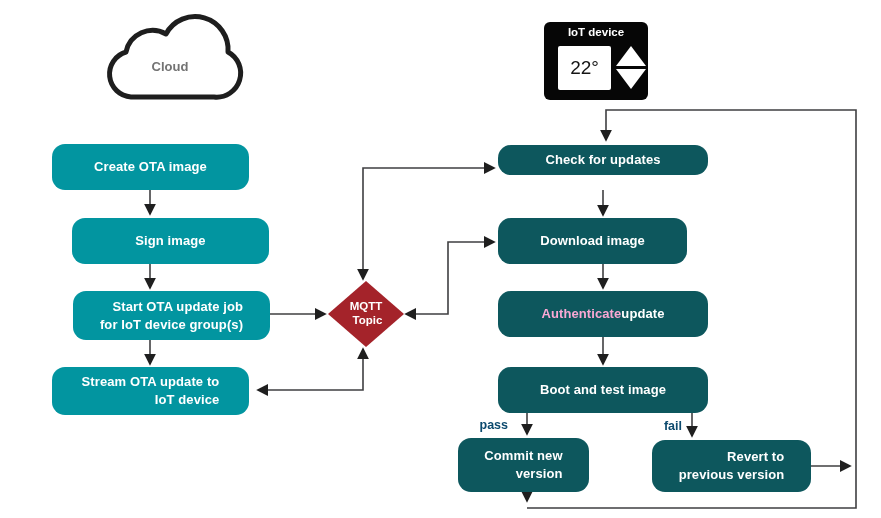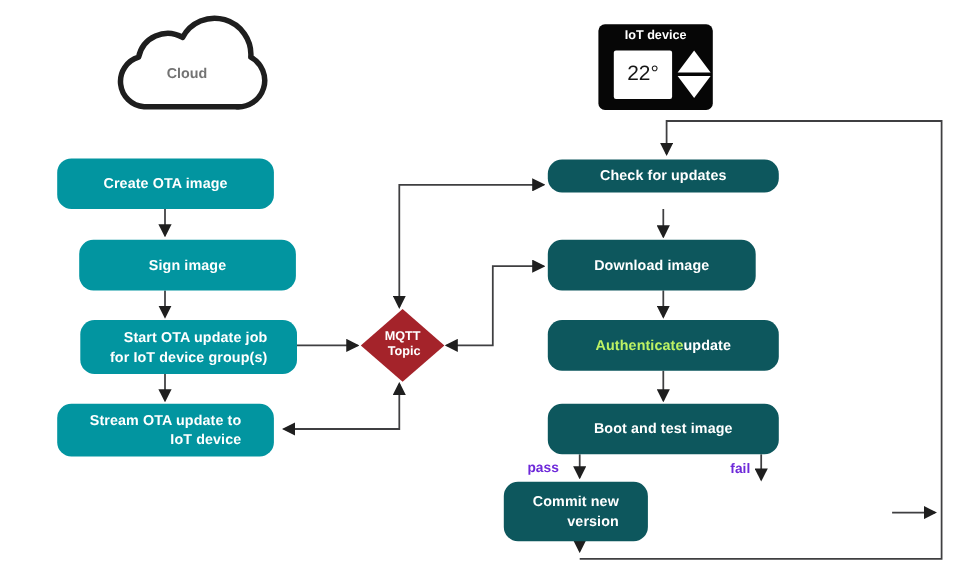--- a/index.html
+++ b/index.html
@@ -8,33 +8,33 @@
     font-family:"Liberation Sans","DejaVu Sans",sans-serif;overflow:hidden;
   }
   #wires{position:absolute;left:0;top:0;width:881px;height:518px;}
   .box{
     position:absolute;display:flex;align-items:center;justify-content:center;
     color:#ffffff;font-weight:bold;font-size:13px;line-height:1.35;
     text-align:right;white-space:pre-line;letter-spacing:.1px;border-radius:13px;
   }
   .cloudside{background:#0295a0;}
   .devside{background:#0d575d;}
-  .muted{color:#bef264;}
+  .muted{color:#f9a8d4;}
   .diamond-label{
     position:absolute;left:328px;top:291px;width:76px;height:46px;
     display:flex;align-items:center;justify-content:center;
     color:#fff;font-weight:bold;font-size:11.5px;line-height:1.2;
     text-align:right;white-space:pre-line;
   }
   .cloud-label{
     position:absolute;left:120px;top:59px;width:100px;text-align:center;
     color:#737373;font-weight:bold;font-size:13px;
   }
   .branch-label{
-    position:absolute;color:#6d28d9;font-weight:bold;font-size:12.5px;text-align:right;
+    position:absolute;color:#0c4a6e;font-weight:bold;font-size:12.5px;text-align:right;
   }
   
   .iot{
     position:absolute;left:544px;top:22px;width:104px;height:78px;
     background:#060606;border-radius:6px;
   }
   .iot-title{
     position:absolute;left:0;top:4px;width:104px;text-align:center;
     color:#fff;font-weight:bold;font-size:11.5px;
   }
@@ -106,17 +106,19 @@
 Topic</div>
 
   <div class="box devside" style="left:498px;top:145px;width:210px;height:30px;">Check for updates</div>
   <div class="box devside" style="left:498px;top:218px;width:189px;height:46px;">Download image</div>
   <div class="box devside" style="left:498px;top:291px;width:210px;height:46px;">
     <span class="muted">Authenticate</span><span> update</span>
   </div>
   <div class="box devside" style="left:498px;top:367px;width:210px;height:46px;">Boot and test image</div>
   <div class="box devside" style="left:458px;top:438px;width:131px;height:54px;">Commit new
 version</div>
+  <div class="box devside" style="left:652px;top:440px;width:159px;height:52px;">Revert to
+previous version</div>
 
   <div class="branch-label" style="left:458px;top:418px;width:50px;">pass</div>
   <div class="branch-label" style="left:630px;top:419px;width:52px;">fail</div>
 
 </div>
 
 </body></html>

